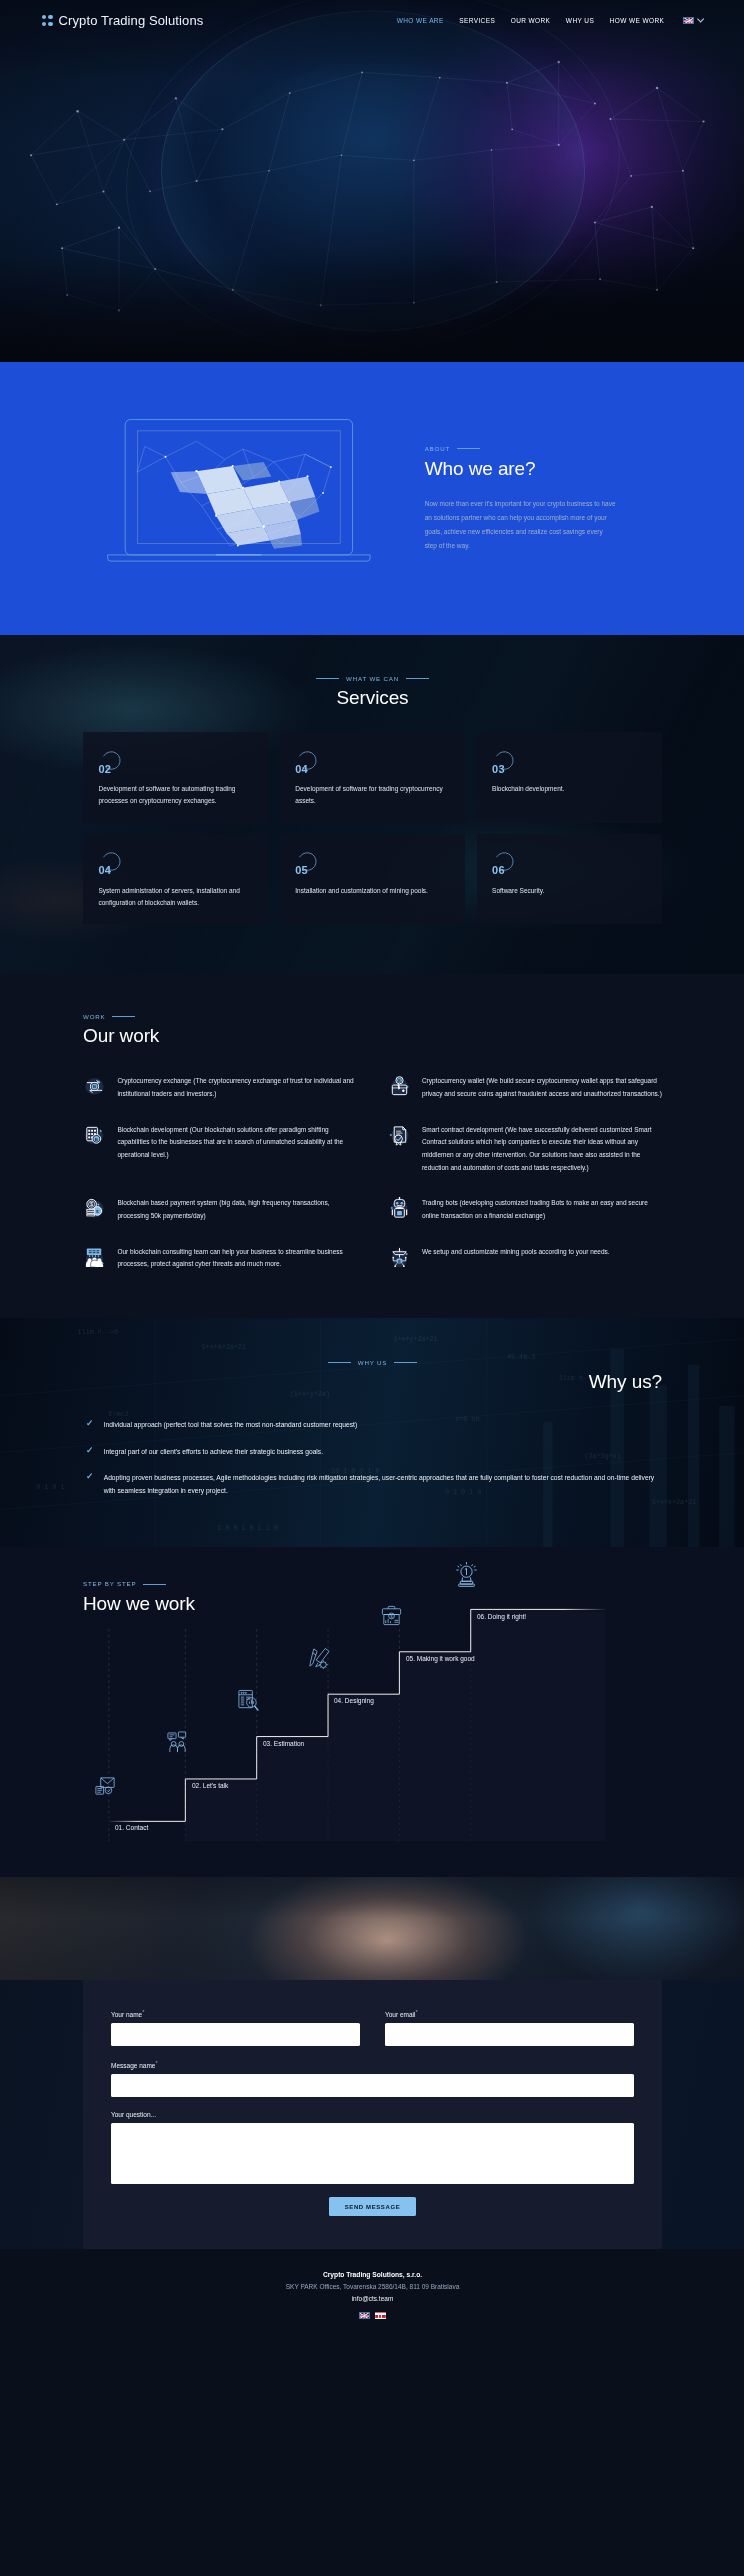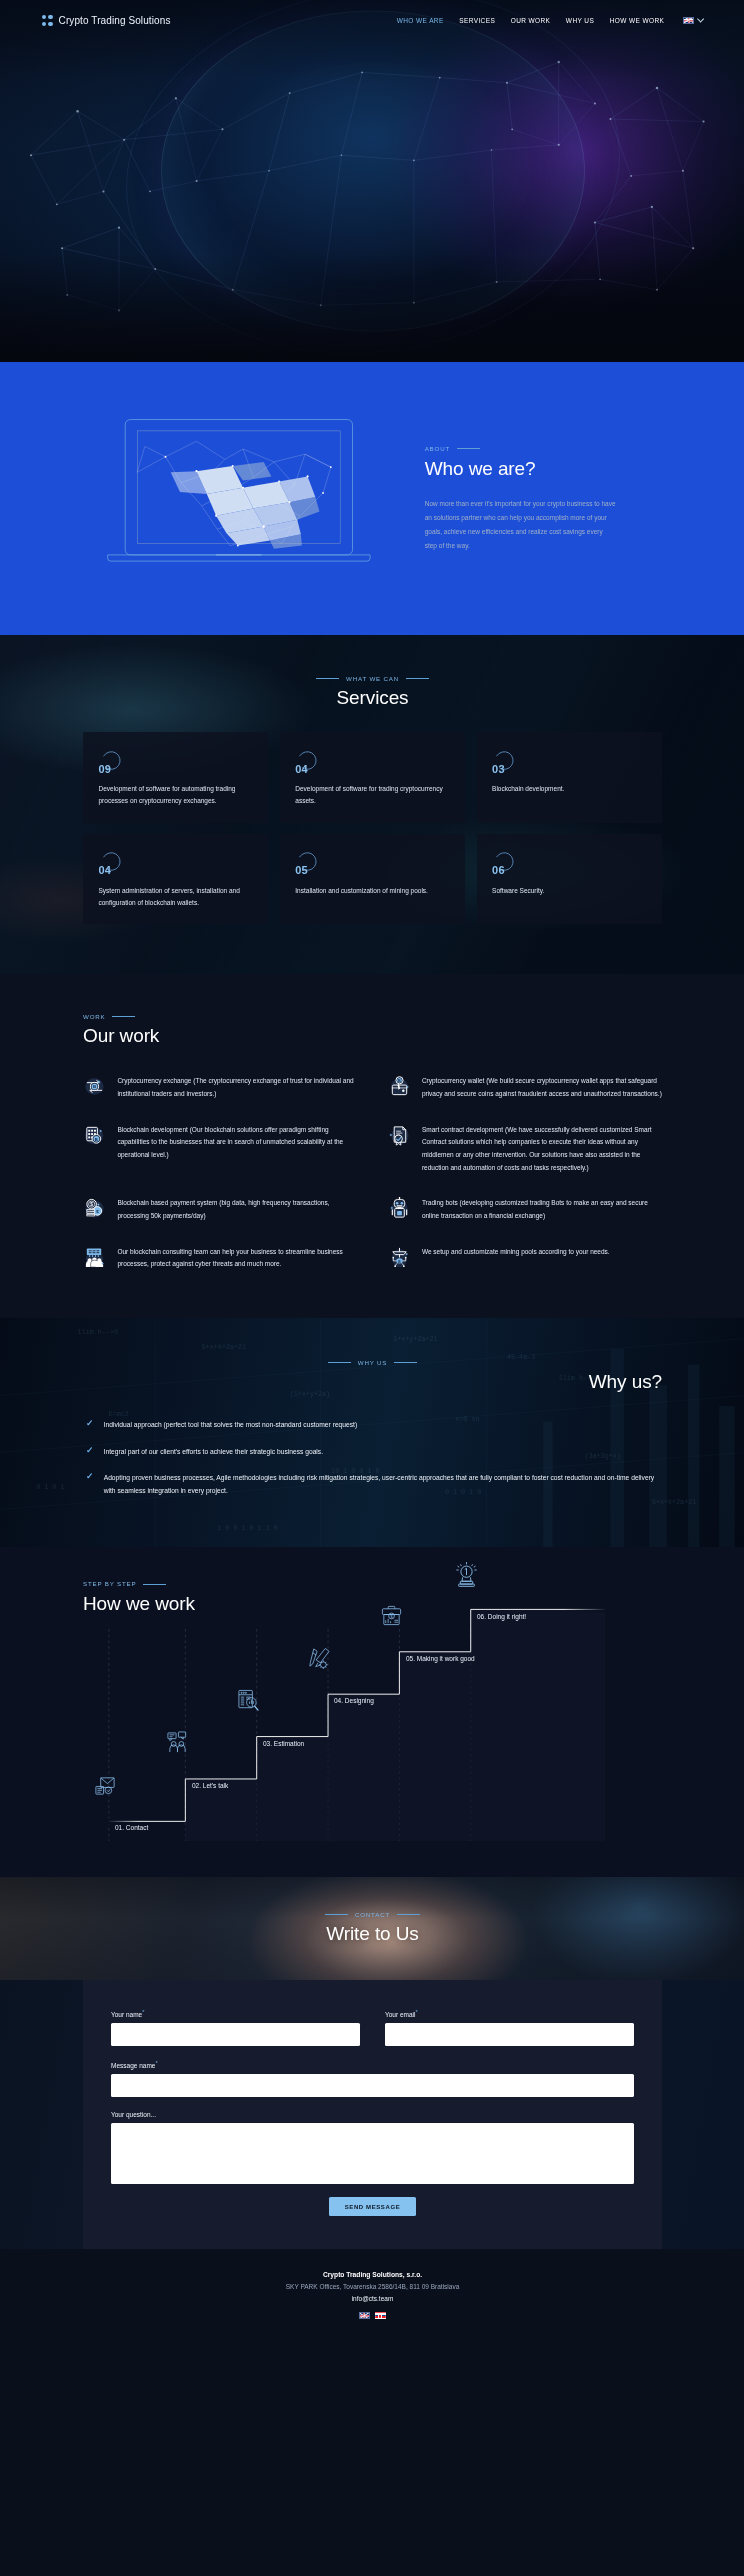--- a/index.html
+++ b/index.html
@@ -49,21 +49,21 @@
     display:flex; align-items:center;
   }
   .nav-inner { width:662px; margin:0 auto; display:flex; align-items:center; }
   .brand { display:flex; align-items:center; gap:5.7px; }
   .logo-dots {
     width:11.4px; height:11.4px; display:grid;
     grid-template-columns:4.7px 4.7px; grid-template-rows:4.7px 4.7px;
     gap:2.1px;
   }
   .logo-dots i { display:block; width:4.7px; height:4.7px; border-radius:50%; background:#7db9ea; }
-  .brand-name { font-size:10px; color:#eef4fb; letter-spacing:0.1px; font-weight:400; white-space:nowrap; }
+  .brand-name { font-size:13px; color:#eef4fb; letter-spacing:0.1px; font-weight:400; white-space:nowrap; }
   .nav-links { margin-left:auto; display:flex; align-items:center; gap:15.5px; }
   .nav-links a {
     font-size:6.5px; letter-spacing:0.4px; color:#ffffff;
     text-decoration:none; white-space:nowrap; text-transform:uppercase;
   }
   .nav-links a.active { color:#79b6e8; }
   .lang { display:flex; align-items:center; gap:4.1px; margin-left:3.1px; }
   .flag-uk {
     width:11.4px; height:7.2px; position:relative; overflow:hidden;
     background:#012169; border:0.3px solid rgba(255,255,255,.35);
@@ -412,21 +412,21 @@
       <span>WHAT WE CAN</span>
       <span class="rule"></span>
     </div>
     <h2 class="h2 center">Services</h2>
     <div class="svc-grid">
       <div class="svc-card">
         <div class="svc-num">
           <svg width="26" height="26" viewBox="0 0 50 50">
               <path d="M14 44 A17 17 0 1 0 9 21" fill="none" stroke="#6fa9e0" stroke-width="1.4" stroke-linecap="round"></path>
             </svg>
-          <span>09</span>
+          <span>02</span>
         </div>
         <div class="svc-text">Development of software for automating trading processes on cryptocurrency exchanges.</div>
       </div>
       <div class="svc-card">
         <div class="svc-num">
           <svg width="26" height="26" viewBox="0 0 50 50">
               <path d="M14 44 A17 17 0 1 0 9 21" fill="none" stroke="#6fa9e0" stroke-width="1.4" stroke-linecap="round"></path>
             </svg>
           <span>04</span>
         </div>
@@ -810,28 +810,20 @@
       <span class="step-label" style="left:251px; top:130px;">04. Designing</span>
       <span class="step-label" style="left:323px; top:88px;">05. Making it work good</span>
       <span class="step-label" style="left:394px; top:46px;">06. Doing it right!</span>
     </div>
   </div>
 </section>
 
 <section class="contact sec">
   <div class="contact-bg-strip"></div>
   <div class="contact-hero"></div>
-  <div class="contact-head">
-    <div class="eyebrow center">
-      <span class="rule"></span>
-      <span>CONTACT</span>
-      <span class="rule"></span>
-    </div>
-    <h2 class="h2 center">Write to Us</h2>
-  </div>
 
   <div class="form-panel">
     <div class="form-row">
       <div class="fld">
         <label><span>Your name</span><sup>*</sup></label>
         <input type="text" value="" placeholder="" style="">
       </div>
       <div class="fld">
         <label><span>Your email</span><sup>*</sup></label>
         <input type="text" value="" placeholder="" style="">

